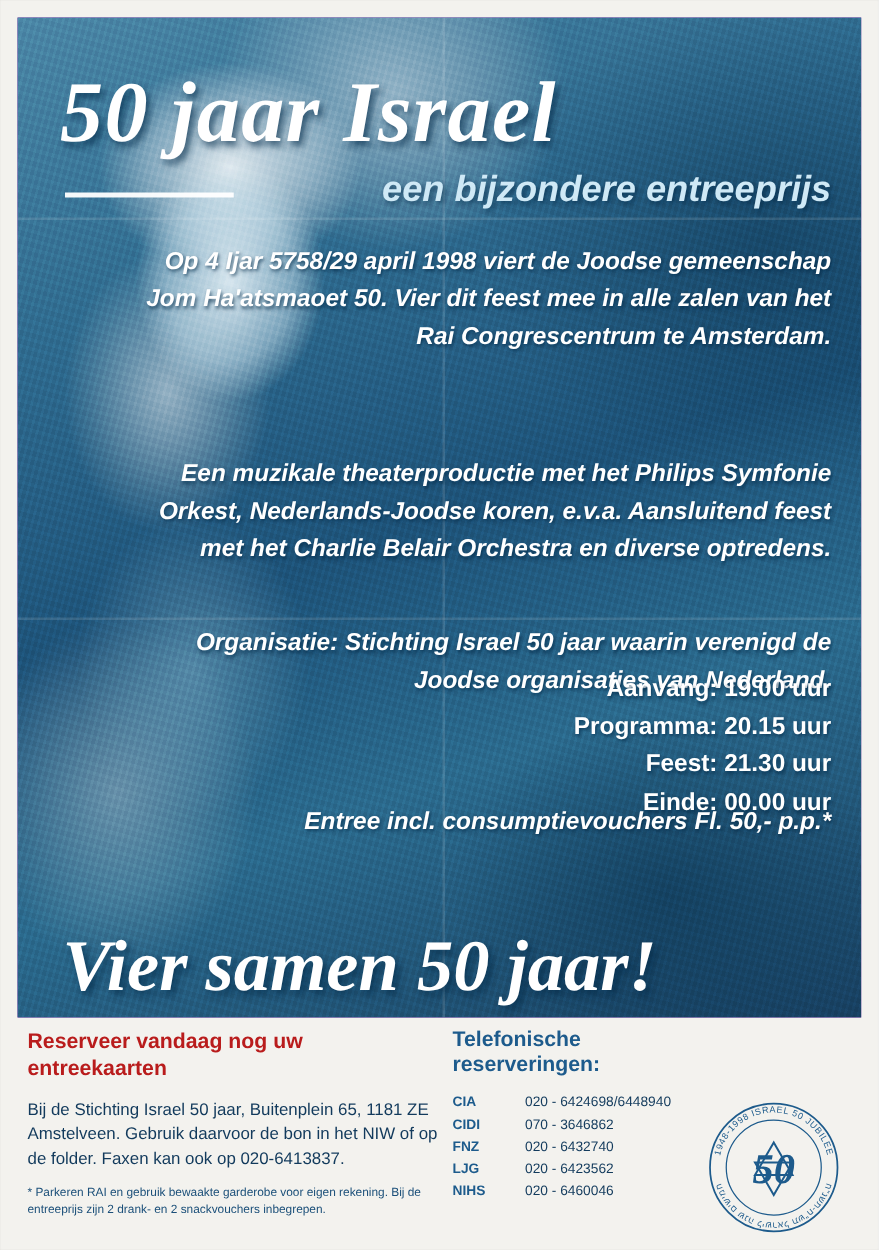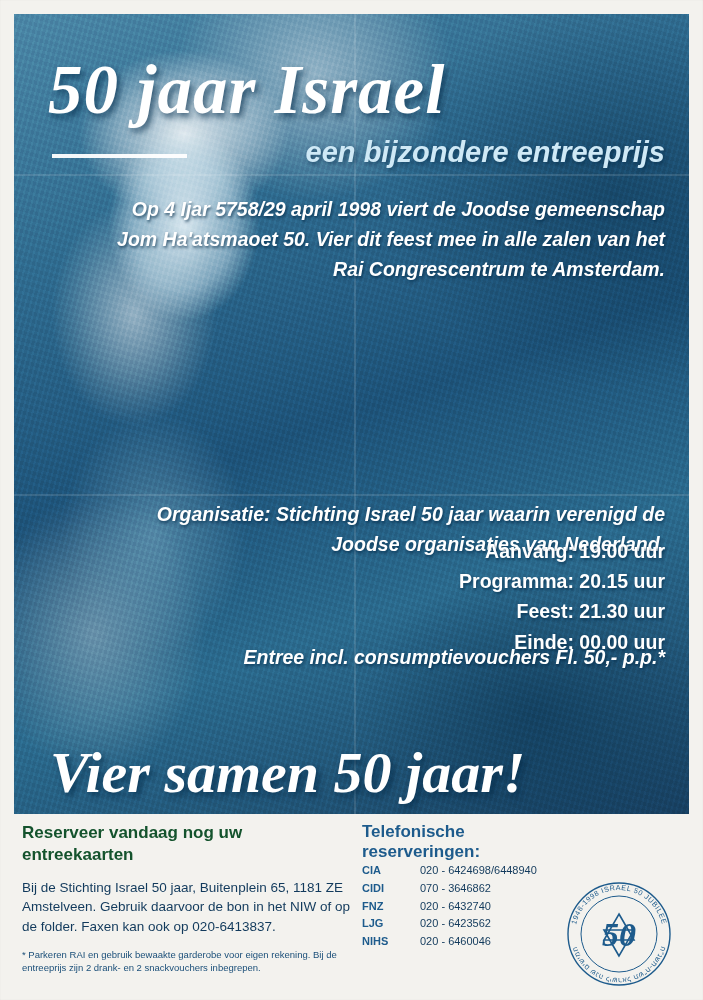--- a/index.html
+++ b/index.html
@@ -153,39 +153,40 @@
   }
   .col-right {
     position: absolute;
     left: 348px;
     top: 0;
     width: 200px;
   }
   .res-title {
     font-size: 17px;
     font-weight: bold;
-    color: #14532d;
+    color: #b91c1c;
     line-height: 1.28;
     margin-bottom: 12px;
   }
   .res-body {
     font-size: 13.5px;
     color: #123a5c;
     line-height: 1.45;
   }
   .footnote {
     margin-top: 12px;
     font-size: 9.5px;
     color: #1b4f79;
     line-height: 1.4;
   }
   .tel-title {
     font-size: 17px;
     font-weight: bold;
     color: #1d5b8c;
+    margin-bottom: 12px;
   }
   .tel-row {
     display: flex;
     font-size: 11px;
     line-height: 1.62;
   }
   .tel-org {
     width: 58px;
     font-weight: bold;
     color: #1d5b8c;
@@ -221,20 +222,21 @@
 
     <div class="fold fold-h" style="top:160px;"></div>
     <div class="fold fold-h" style="top:480px;"></div>
     <div class="fold fold-v" style="left:340px;"></div>
 
     <div class="headline">50 jaar Israel</div>
     <div class="rule"></div>
     <div class="subhead">een bijzondere entreeprijs</div>
 
     <div class="block b1 italic">Op 4 Ijar 5758/29 april 1998 viert de Joodse gemeenschap Jom Ha'atsmaoet 50. Vier dit feest mee in alle zalen van het Rai Congrescentrum te Amsterdam.</div>
+    <div class="block b2 italic">Een muzikale theaterproductie met het Philips Symfonie Orkest, Nederlands-Joodse koren, e.v.a. Aansluitend feest met het Charlie Belair Orchestra en diverse optredens.</div>
     <div class="block b3 italic">Organisatie: Stichting Israel 50 jaar waarin verenigd de Joodse organisaties van Nederland.</div>
 
     <div class="block b4">
       <span class="times-line">Aanvang: 19.00 uur</span>
       <span class="times-line">Programma: 20.15 uur</span>
       <span class="times-line">Feest: 21.30 uur</span>
       <span class="times-line">Einde: 00.00 uur</span>
     </div>
 
     <div class="block b5">Entree incl. consumptievouchers Fl. 50,- p.p.*</div>

